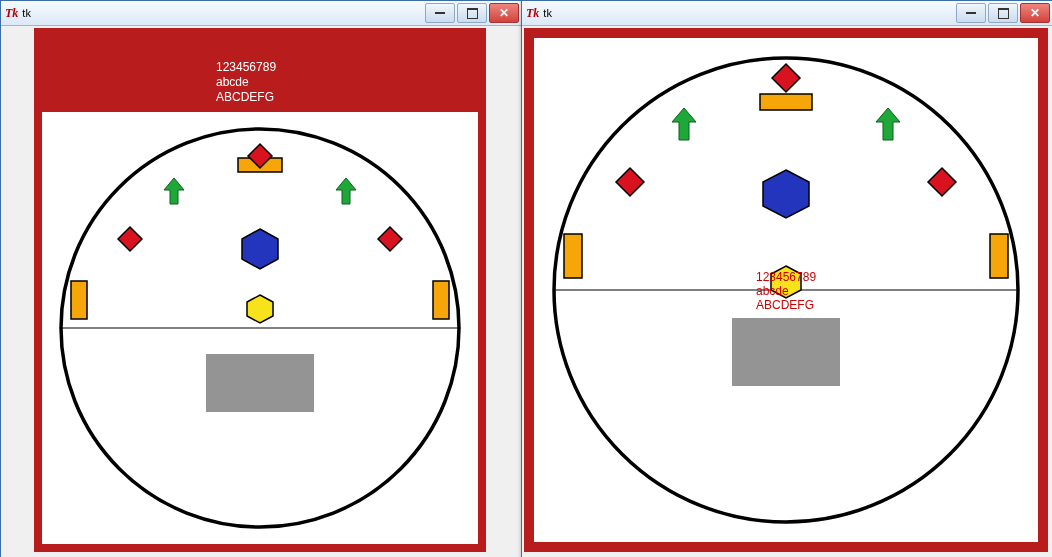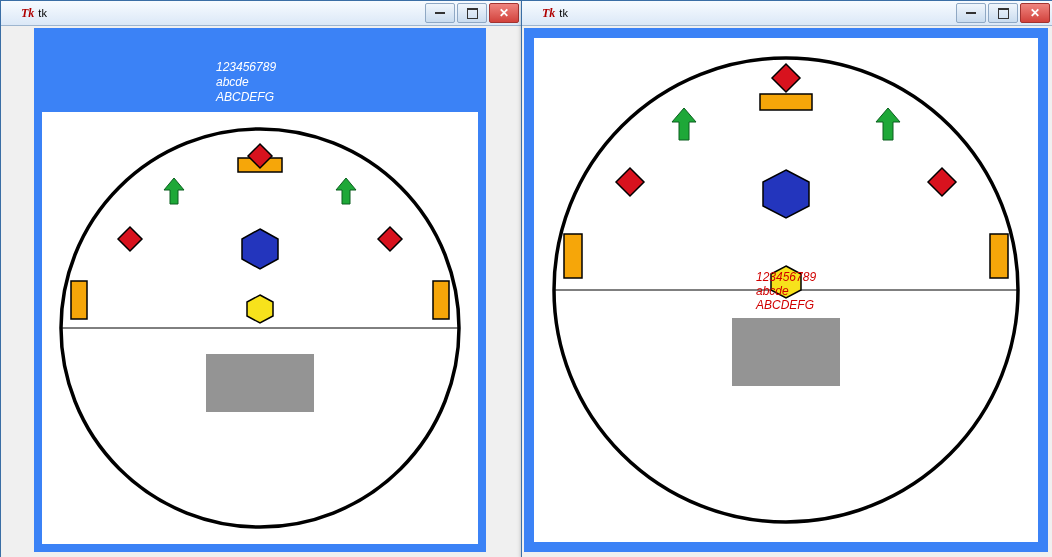--- a/index.html
+++ b/index.html
@@ -18,21 +18,21 @@
     background: #f0f0f0;
     border: 1px solid #3a6ea5;
     box-shadow: 0 0 4px rgba(0,0,0,.25);
   }
   .titlebar {
     height: 24px;
     background: linear-gradient(#f7fbff, #dbe8f7);
     border-bottom: 1px solid #9db5cf;
     display: flex;
     align-items: center;
-    padding: 0 20px;
+    padding: 0 4px;
     font-size: 11px;
     position: relative;
   }
   .tk-glyph {
     font-family: "Times New Roman", serif;
     font-style: italic;
     font-weight: bold;
     font-size: 12px;
     color: #b00000;
     margin-right: 4px;
@@ -67,22 +67,21 @@
   .win-btn .max { width: 9px; height: 8px; border: 1px solid #333; border-top-width: 2px; }
   .win-btn .x { font-size: 12px; }
 
   
   .client {
     position: absolute;
     inset: 24px 0 0 0;
   }
   .blueframe {
     position: absolute;
-    background: #3b82f6; 
-    font-style: italic;
+    background: #b91c1c; 
   }
   .canvas-area {
     position: absolute;
     background: #ffffff;
   }
   .canvas-area svg { display: block; }
 
   
   .header-text {
     position: absolute;

